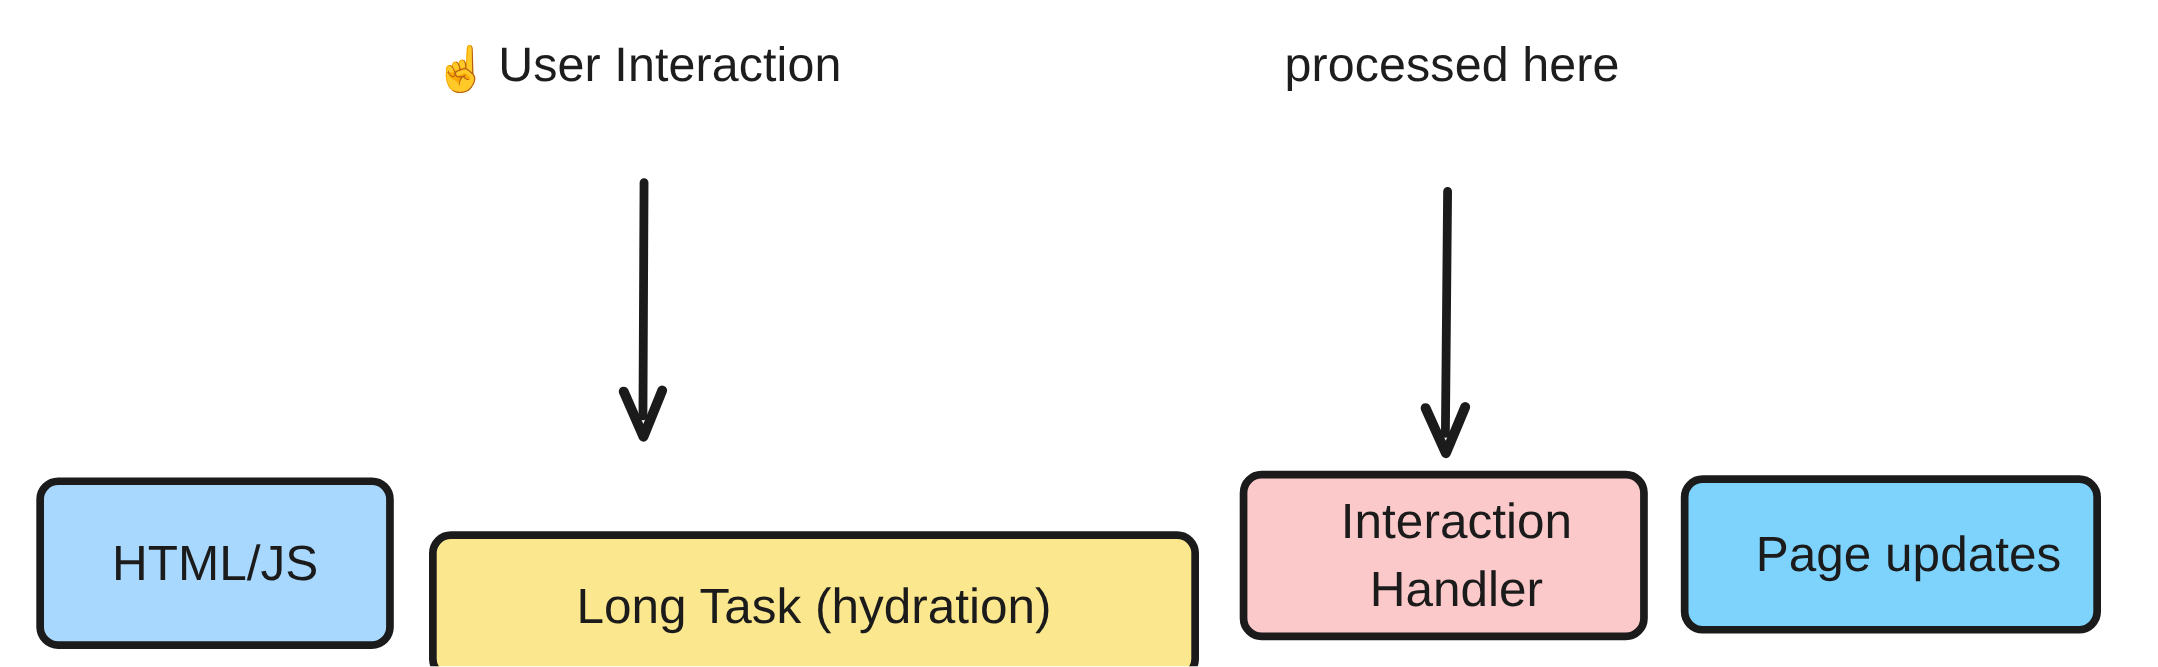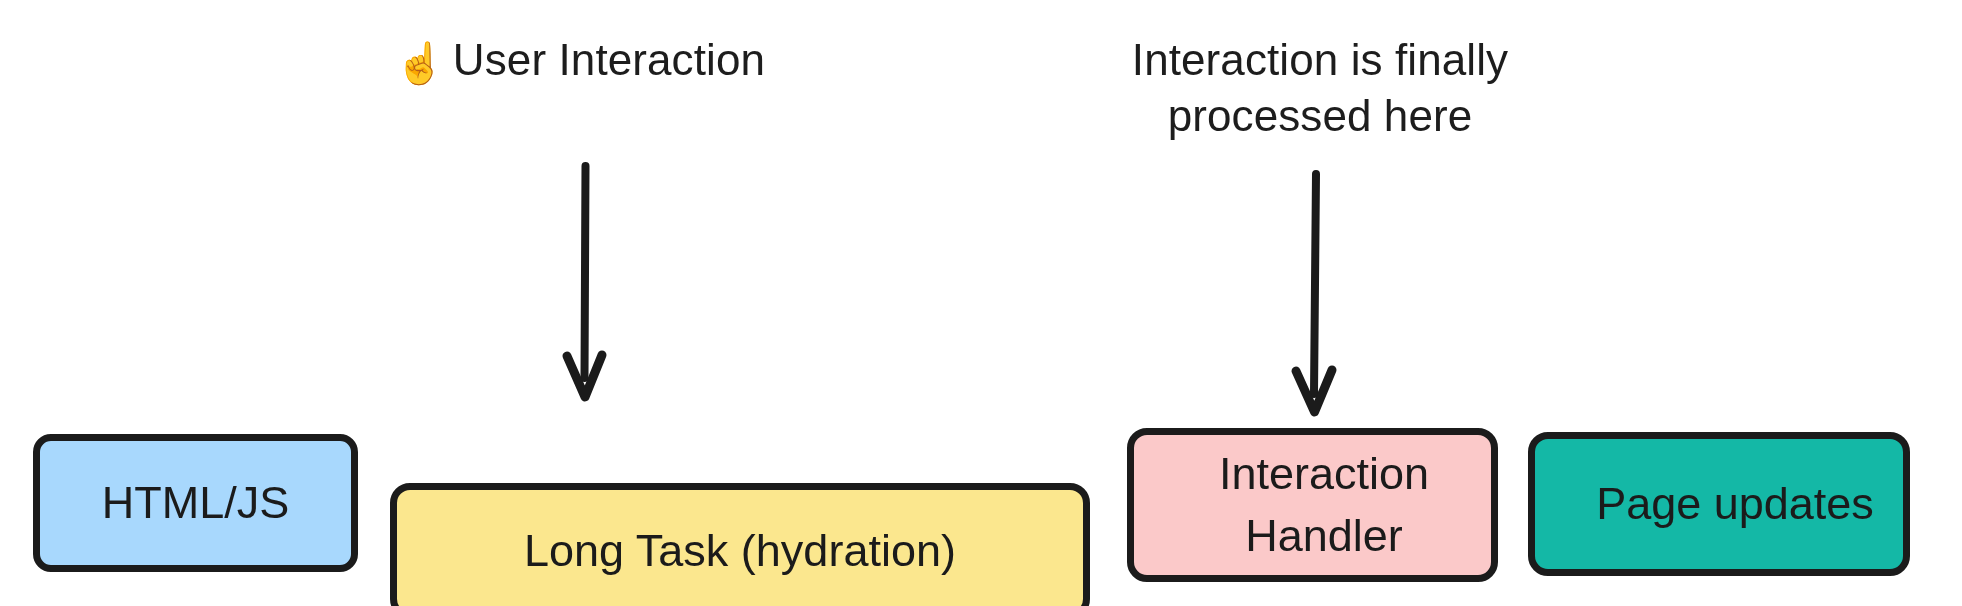--- a/index.html
+++ b/index.html
@@ -54,21 +54,21 @@
     align-items: center;
     justify-content: center;
     text-align: center;
     color: #1b1b1b;
     font-size: 45px;
     line-height: 1.38;
     white-space: pre-line;
   }
 
   #node-html-js {
-    left: 33px;  top: 434px;  width: 325px; height: 138px; border-radius: 18px;
+    left: 33px;  top: 434px;  width: 325px; height: 156px;
   }
   #node-long-task {
     left: 390px; top: 436px;  width: 700px; height: 136px; margin-top: 47px;
   }
   #node-interaction-handler {
     left: 1127px; top: 428px; width: 371px; height: 154px; padding-left: 23px;
   }
   #node-page-updates {
     left: 1528px; top: 432px; width: 382px; height: 144px;
   }
@@ -81,21 +81,20 @@
   <div id="annotation-user-interaction" class="annotation">
     <span class="line"><span class="emoji">☝️</span><span>User Interaction</span></span>
   </div>
 
   <svg id="arrow-to-long-task" class="arrow-svg" width="90" height="250" viewBox="0 0 90 250">
     <path d="M45.5 6 L44.5 218" stroke="#1b1b1b" stroke-width="8" stroke-linecap="round" fill="none"></path>
     <path d="M27 196 L45 237 L62 195" stroke="#1b1b1b" stroke-width="9" stroke-linecap="round" stroke-linejoin="round" fill="none"></path>
   </svg>
 
   <div id="annotation-interaction-processed" class="annotation">
-    <span class="line">Interaction is finally</span>
     <span class="line">processed here</span>
   </div>
 
   <svg id="arrow-to-interaction-handler" class="arrow-svg" width="90" height="255" viewBox="0 0 90 255">
     <path d="M46 6 L44 226" stroke="#1b1b1b" stroke-width="8" stroke-linecap="round" fill="none"></path>
     <path d="M26 203 L44.5 244 L62 202" stroke="#1b1b1b" stroke-width="9" stroke-linecap="round" stroke-linejoin="round" fill="none"></path>
   </svg>
 
   <div id="node-html-js" class="node" style="background: rgb(168, 216, 253);">
     <span>HTML/JS</span>
@@ -103,17 +102,17 @@
 
   <div id="node-long-task" class="node" style="background: rgb(251, 231, 142);">
     <span>Long Task (hydration)</span>
   </div>
 
   <div id="node-interaction-handler" class="node" style="background: rgb(251, 201, 201);">
     <span>Interaction
 Handler</span>
   </div>
 
-  <div id="node-page-updates" class="node" style="background: #14b8a6; padding-left: 32px;">
+  <div id="node-page-updates" class="node" style="background: #7dd3fc; padding-left: 32px;">
     <span>Page updates</span>
   </div>
 
 </div>
 
 </body></html>

